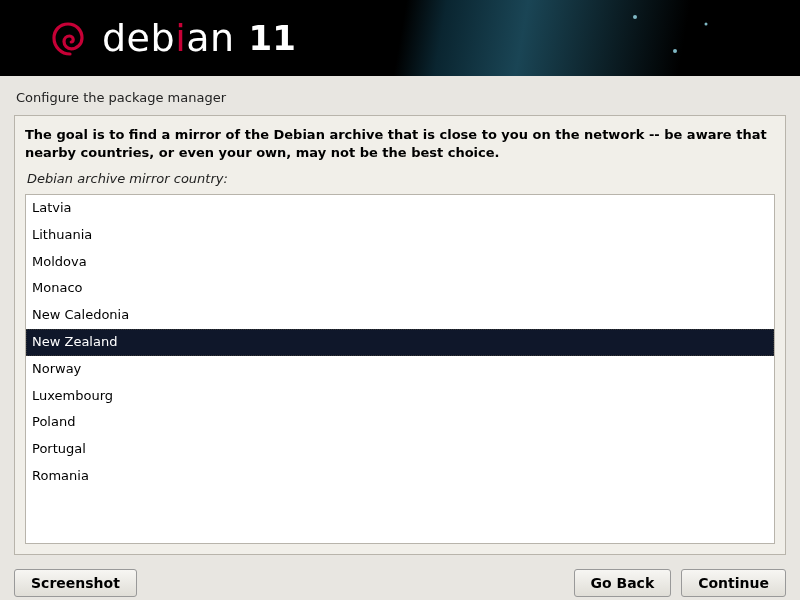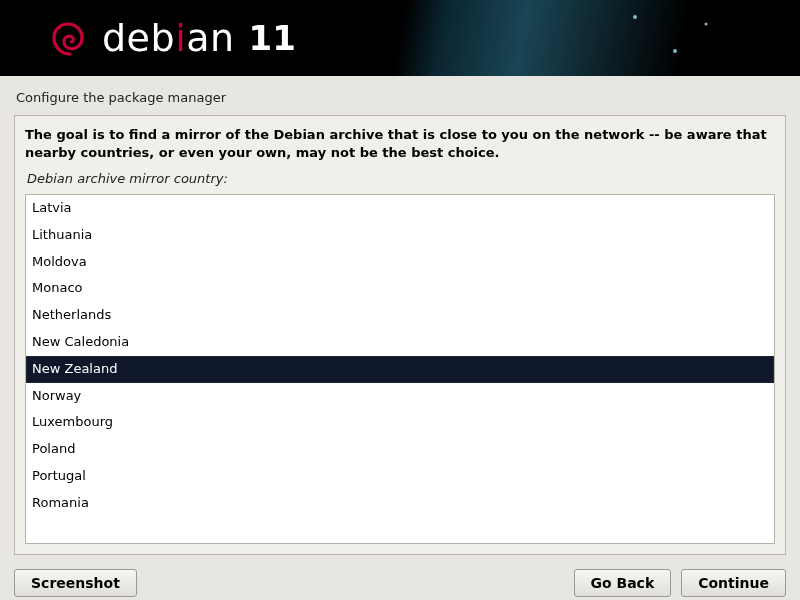--- a/index.html
+++ b/index.html
@@ -130,21 +130,20 @@
 <div class="page-title">Configure the package manager</div>
 
 <div class="content-box">
   <div class="instruction">The goal is to find a mirror of the Debian archive that is close to you on the network -- be aware that nearby countries, or even your own, may not be the best choice.</div>
   <div class="sub-label">Debian archive mirror country:</div>
   <div class="listbox" id="country-list">
       <div class="list-item">Latvia</div>
       <div class="list-item">Lithuania</div>
       <div class="list-item">Moldova</div>
       <div class="list-item">Monaco</div>
-      <div class="list-item">Netherlands</div>
       <div class="list-item">New Caledonia</div>
       <div class="list-item selected">New Zealand</div>
       <div class="list-item">Norway</div>
       <div class="list-item">Luxembourg</div>
       <div class="list-item">Poland</div>
       <div class="list-item">Portugal</div>
       <div class="list-item">Romania</div>
     </div>
 </div>
 

